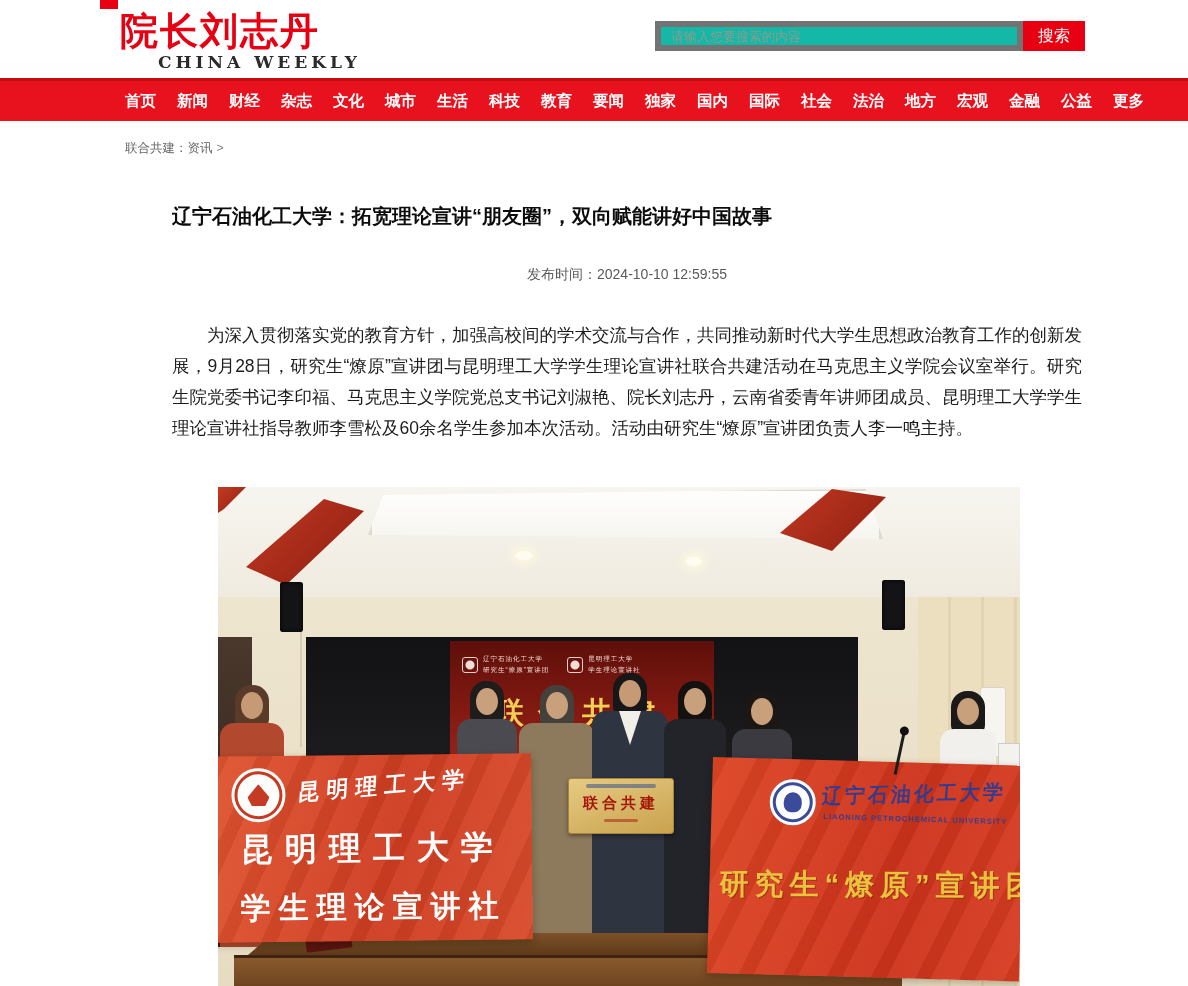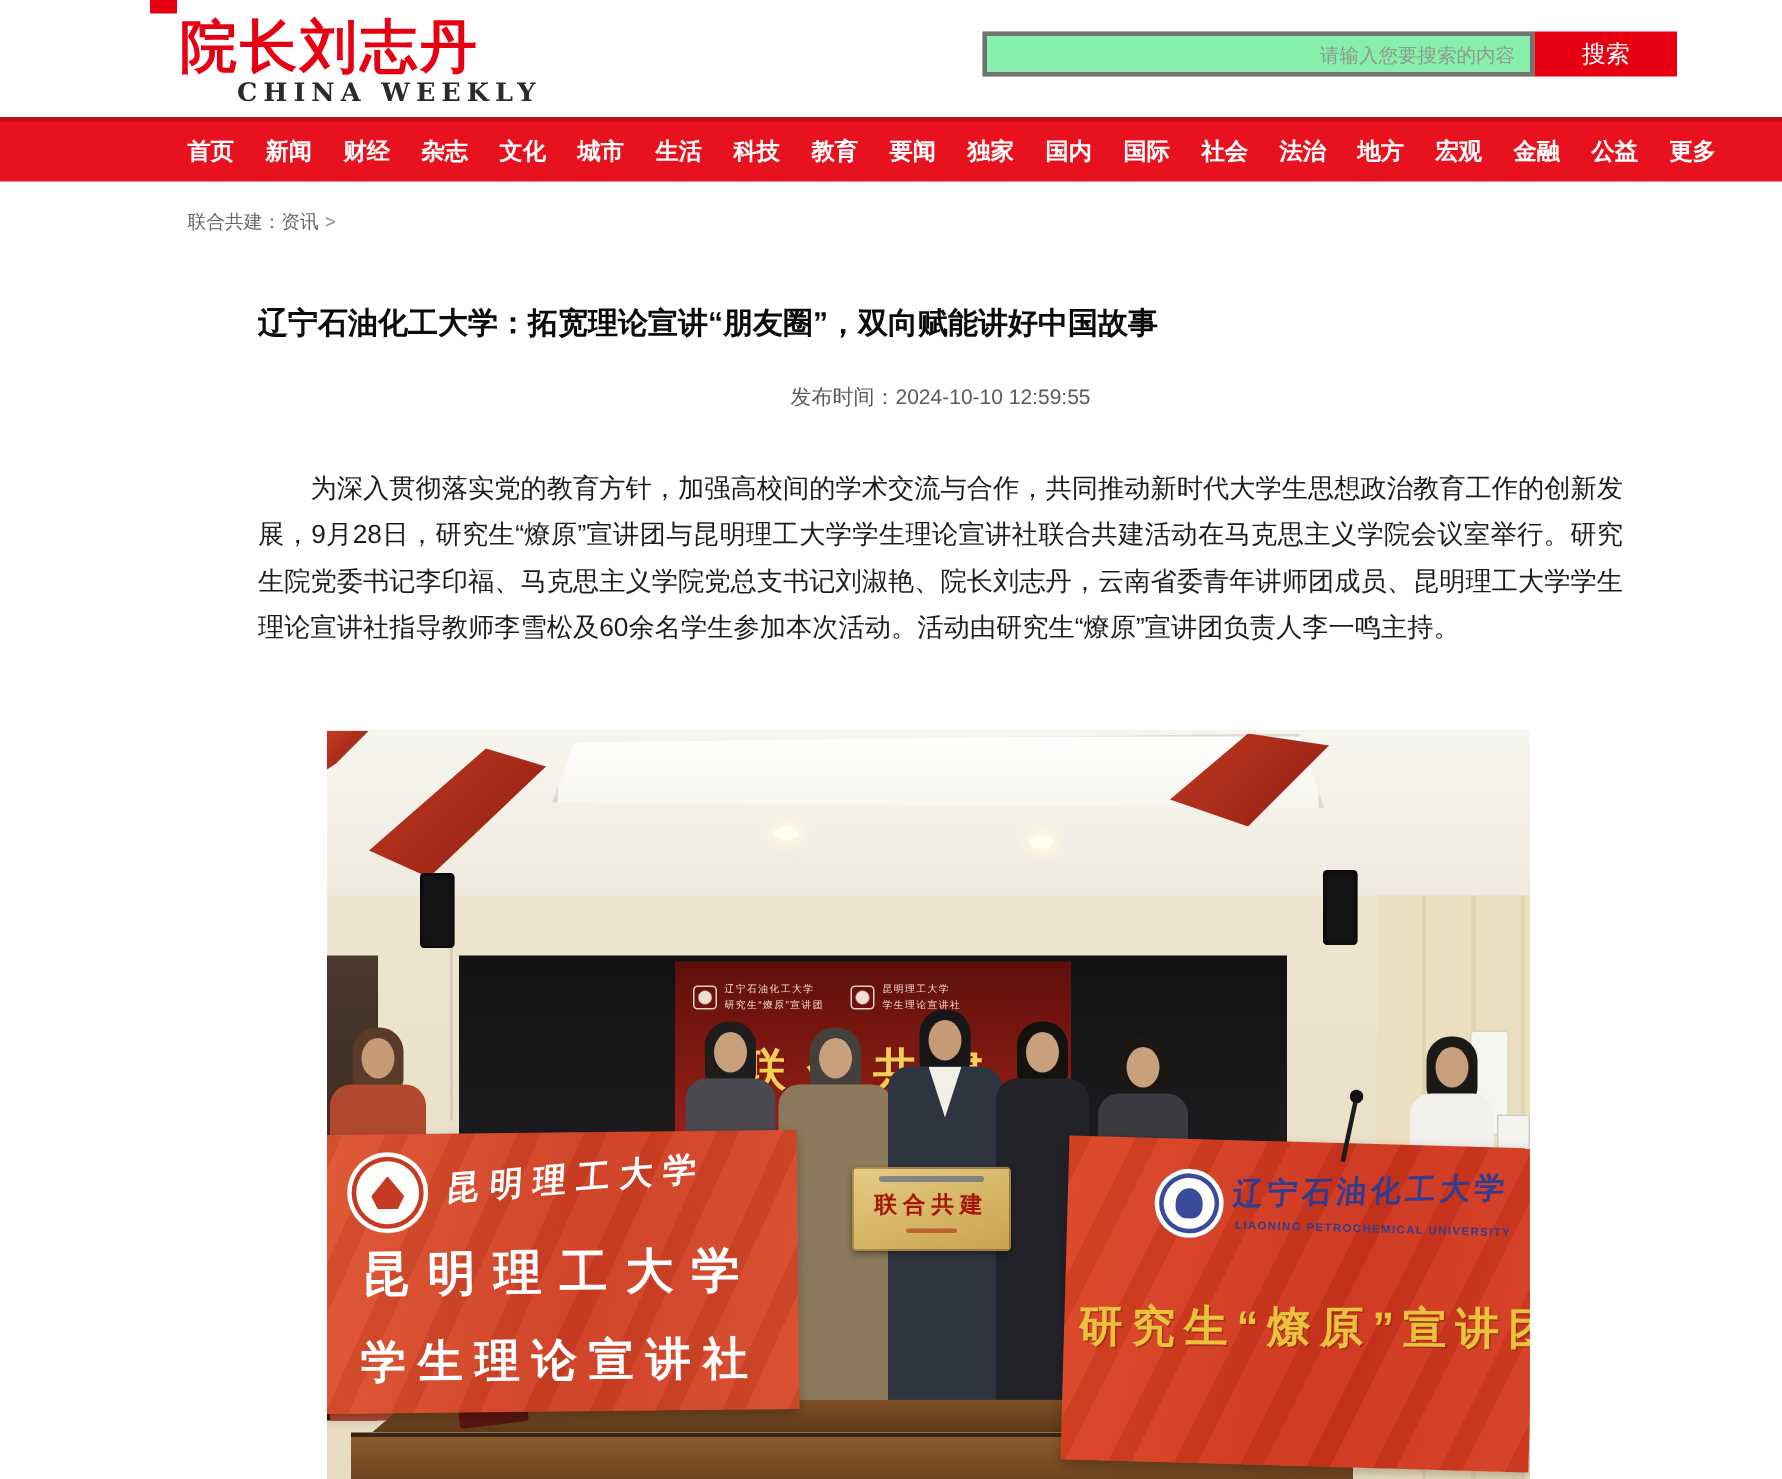--- a/index.html
+++ b/index.html
@@ -8,42 +8,42 @@
   #page { position:relative; width:1188px; height:986px; background:#fff; }
 
   
   .logo-corner { position:absolute; left:100px; top:0; width:18px; height:9px; background:#e60012; }
   .logo-title  { position:absolute; left:120px; top:6px; width:240px;
                  font-family:"DejaVu Serif","Liberation Serif",serif;
                  font-size:38px; font-weight:bold; color:#e60012; letter-spacing:2px; }
   .logo-sub    { position:absolute; left:158px; top:52px; font-family:"DejaVu Serif","Liberation Serif",serif;
                  font-size:17px; font-weight:bold; color:#2b2b2b; letter-spacing:4px; }
   .search-input{ position:absolute; left:655px; top:21px; width:368px; height:30px;
-                 background:#86efac; border:3px solid #737373; padding:0 10px;
-                 font-size:13px; color:#444; outline:none;text-align:right; }
+                 background:#14b8a6; border:6px solid #737373; padding:0 10px;
+                 font-size:13px; color:#444; outline:none; }
   .search-input::placeholder { color:#8f9a8f; }
-  .search-btn  { position:absolute; left:1023px; top:21px; width:95px; height:30px;
+  .search-btn  { position:absolute; left:1023px; top:21px; width:62px; height:30px;
                  background:#e60012; color:#fff; border:none; font-size:16px; cursor:pointer; }
 
   
   .nav { position:absolute; left:0; top:78px; width:1188px; height:43px;
          background:#e8121f; border-top:3px solid #c20d12;
          display:flex; align-items:center; padding-left:125px; column-gap:21px; }
   .nav-item { color:#ffffff; font-size:15.5px; font-weight:bold; text-decoration:none;
               white-space:nowrap; cursor:pointer; }
 
   
   .breadcrumb { position:absolute; left:125px; top:140px; font-size:12.5px; color:#666; }
   .breadcrumb a { color:#666; text-decoration:none; cursor:pointer; }
   .breadcrumb .arrow { color:#888; margin-left:4px; }
 
   
   .article { position:absolute; left:172px; top:196px; width:910px; }
   .article-title { font-size:20px; font-weight:bold; color:#0c0c0c; line-height:40px; text-align:left; }
-  .publish { margin-top:20px; text-align:center; font-size:14px; color:#5a5a5a; }
+  .publish { margin-top:30px; text-align:center; font-size:14px; color:#5a5a5a; }
   .article-body { margin-top:36px; font-size:17.5px; color:#1c1c1c; line-height:31px;
                   text-align:justify; text-indent:2em; }
 
   
   .figure { position:absolute; left:218px; top:487px; width:802px; height:499px;
             overflow:hidden; background:#ece3cd; }
   .abs { position:absolute; }
 
   .ceiling { left:0; top:0; width:802px; height:118px;
              background:linear-gradient(#f7f5f0,#efeade); z-index:1; }

